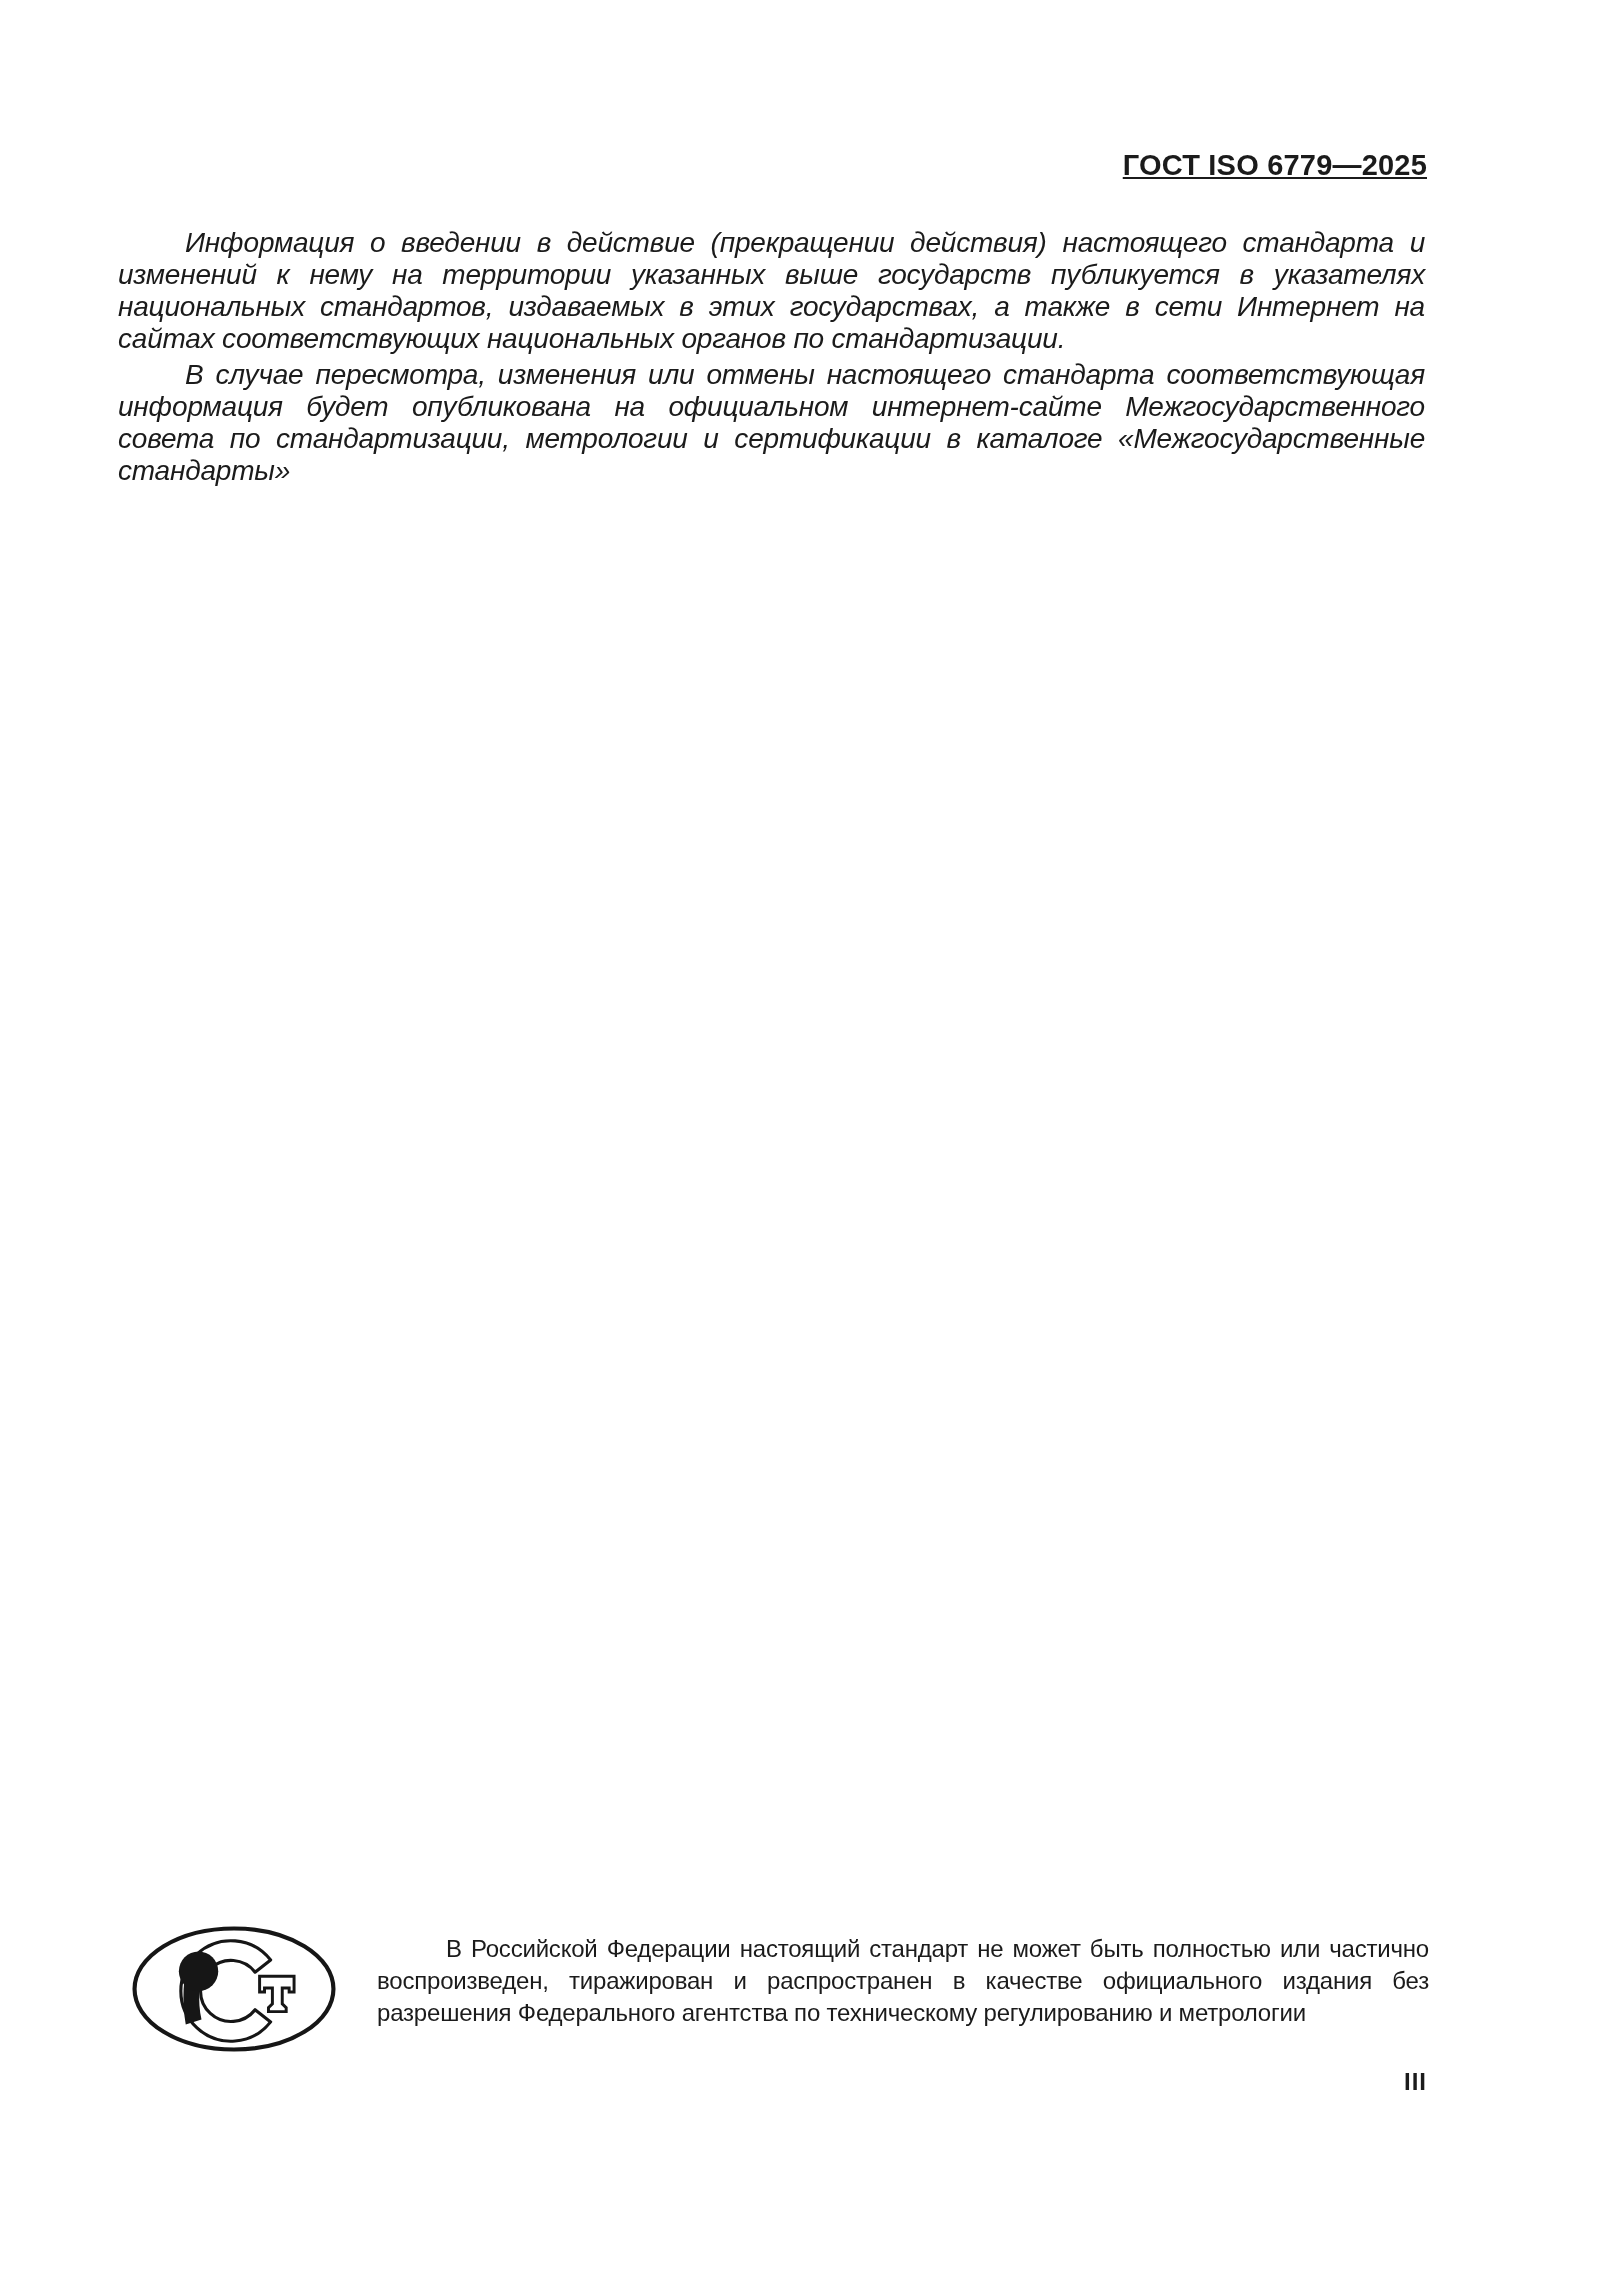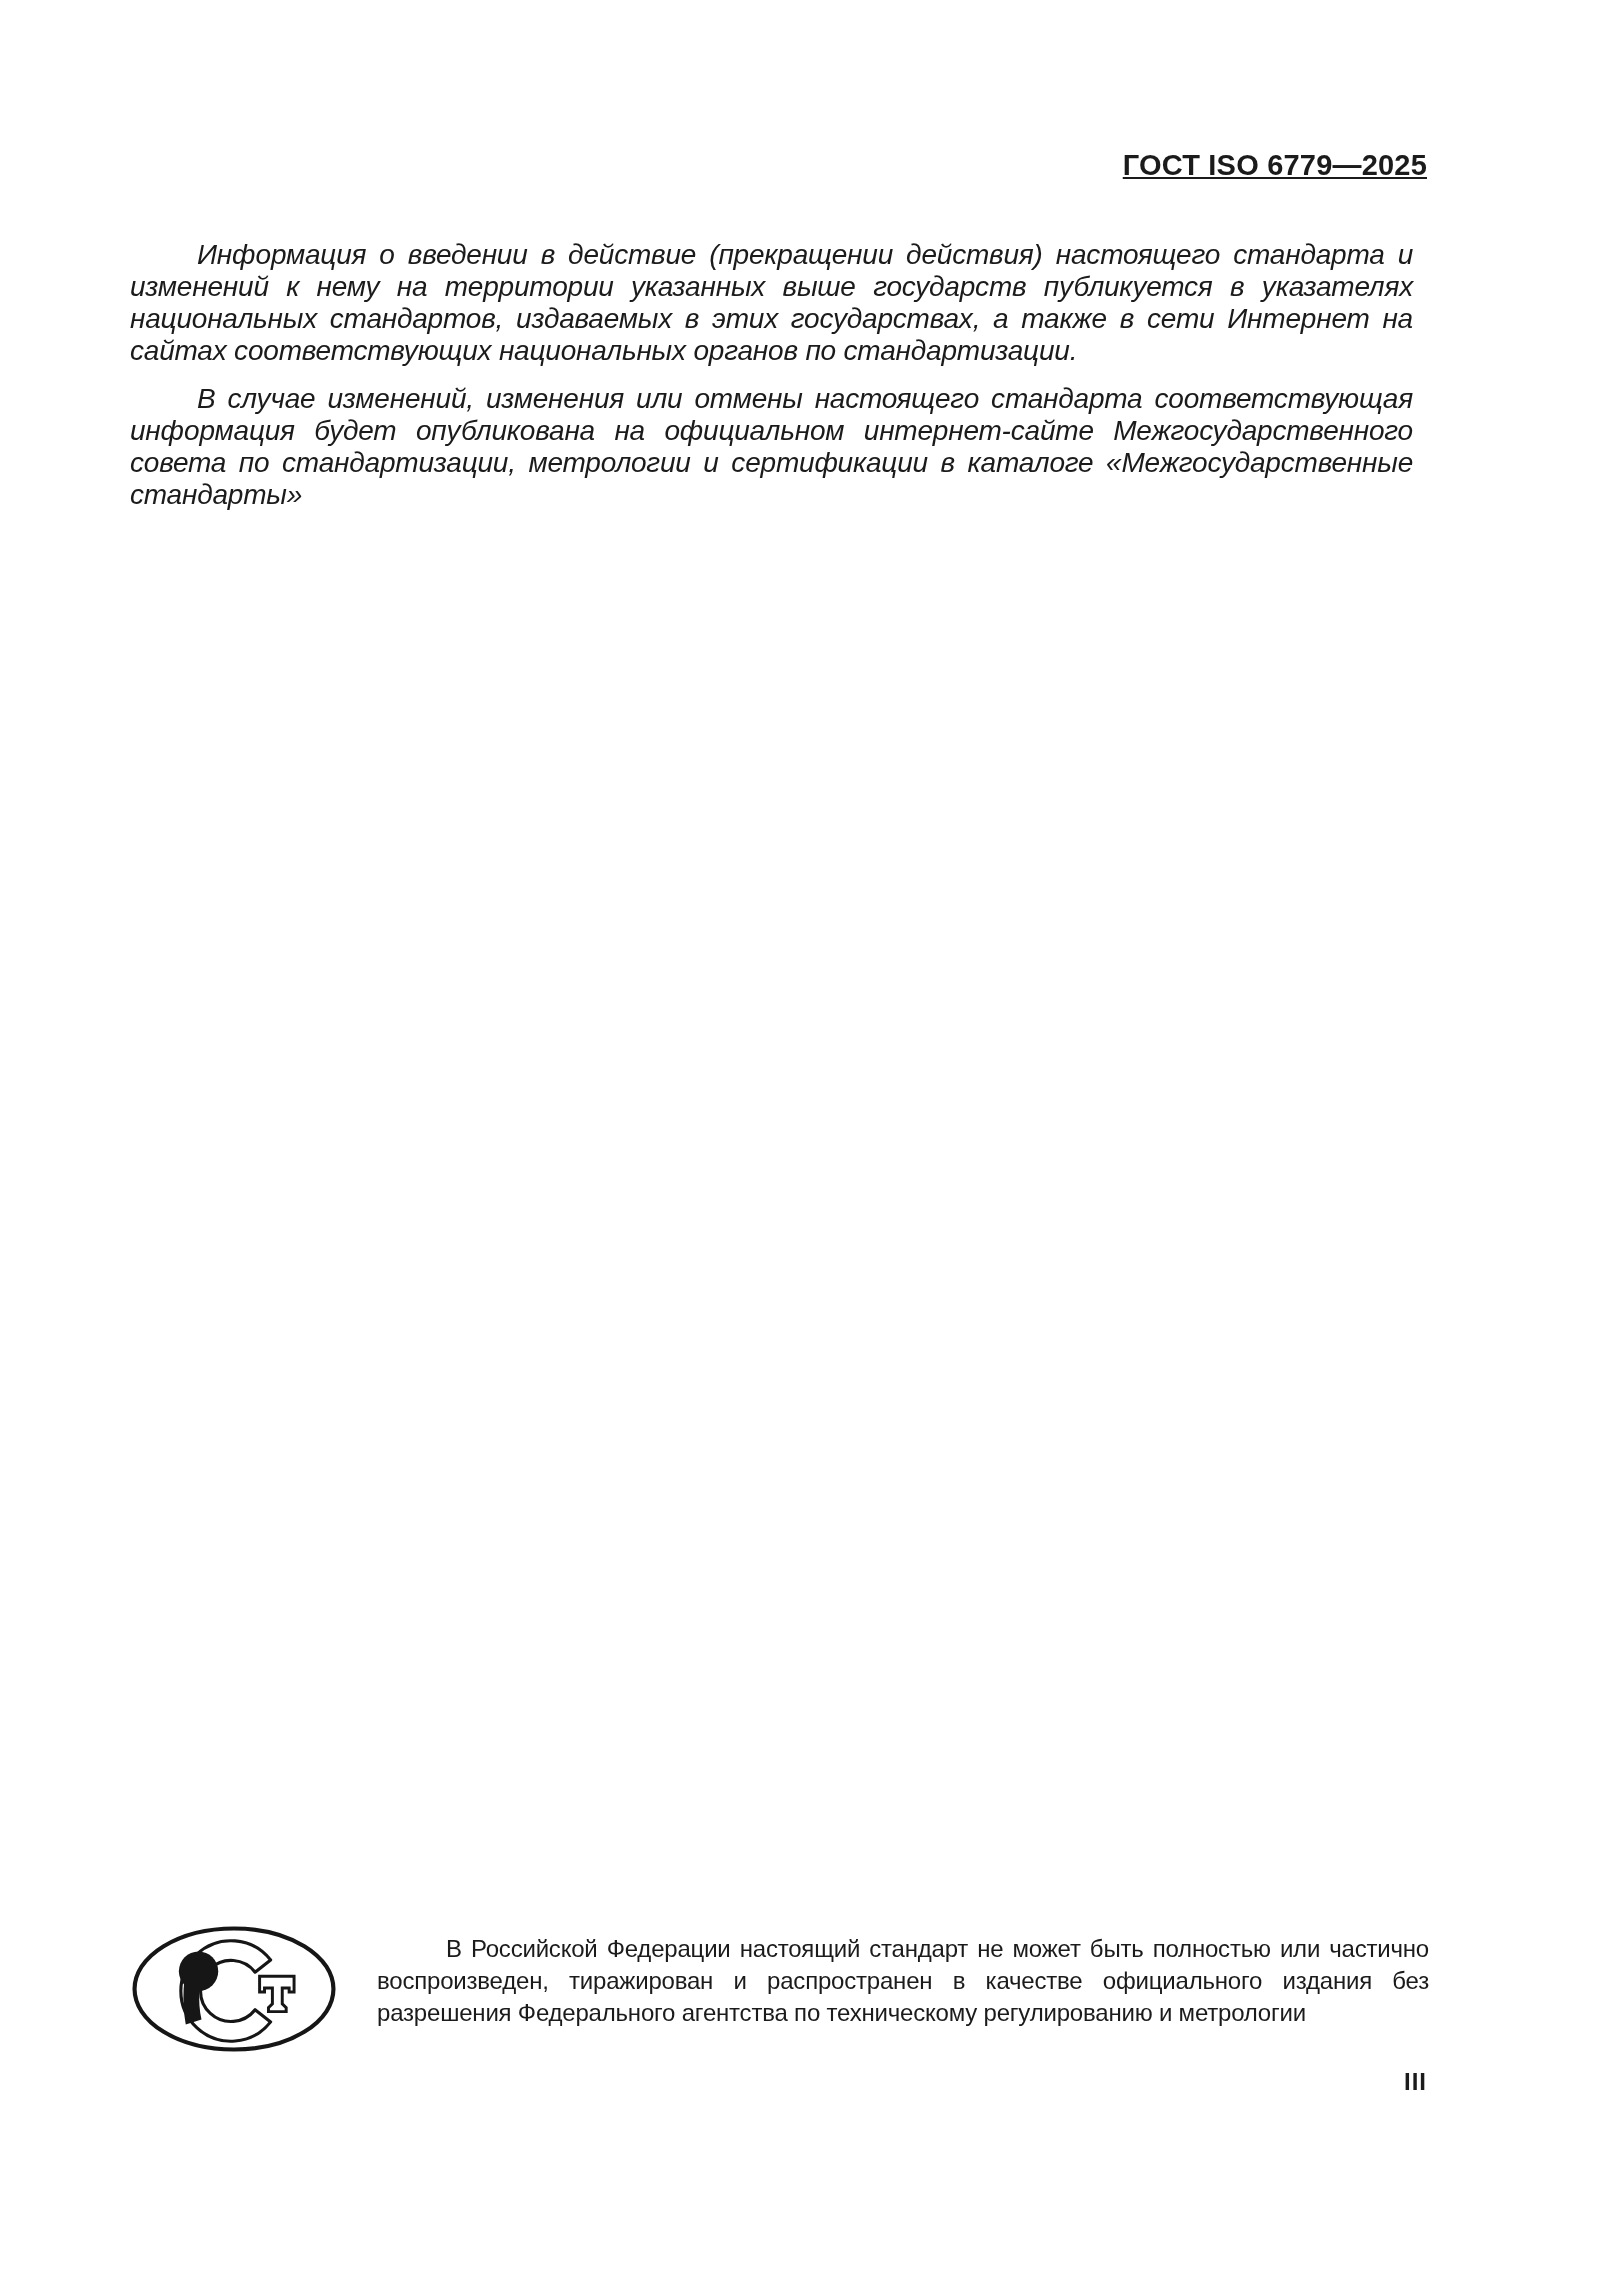--- a/index.html
+++ b/index.html
@@ -35,21 +35,21 @@
     width: 1315px;
     font-style: italic;
     font-size: 28px;
     line-height: 32px;
     letter-spacing: -0.2px;
     text-align: justify;
     hyphens: auto;
     -webkit-hyphens: auto;
   }
   .intro p {
-    margin: 16px;
+    margin: 4px;
     text-indent: 67px;
   }
   .copyright {
     position: absolute;
     top: 1832px;
     left: 114px;
     width: 1313px;
     text-align: right;
     font-size: 28px;
     line-height: 34px;
@@ -89,21 +89,21 @@
 </style>
 </head>
 <body>
 
 <div class="page">
 
   <div class="doc-header">ГОСТ ISO 6779—2025</div>
 
   <div class="intro">
     <p>Информация о введении в действие (прекращении действия) настоящего стандарта и изменений к нему на территории указанных выше государств публикуется в указателях национальных стандартов, издаваемых в этих государствах, а также в сети Интернет на сайтах соответствующих национальных органов по стандартизации.</p>
-    <p>В случае изменений, изменения или отмены настоящего стандарта соответствующая информация будет опубликована на официальном интернет-сайте Межгосударственного совета по стандартизации, метрологии и сертификации в каталоге «Межгосударственные стандарты»</p>
+    <p>В случае пересмотра, изменения или отмены настоящего стандарта соответствующая информация будет опубликована на официальном интернет-сайте Межгосударственного совета по стандартизации, метрологии и сертификации в каталоге «Межгосударственные стандарты»</p>
   </div>
 
   <div class="copyright">
   </div>
 
   <div class="rst-logo">
     <svg viewBox="0 0 210 130" width="208" height="128" xmlns="http://www.w3.org/2000/svg">
 
       <ellipse cx="105" cy="65" rx="101" ry="61.5" fill="none" stroke="#161616" stroke-width="4.2"></ellipse>
 

